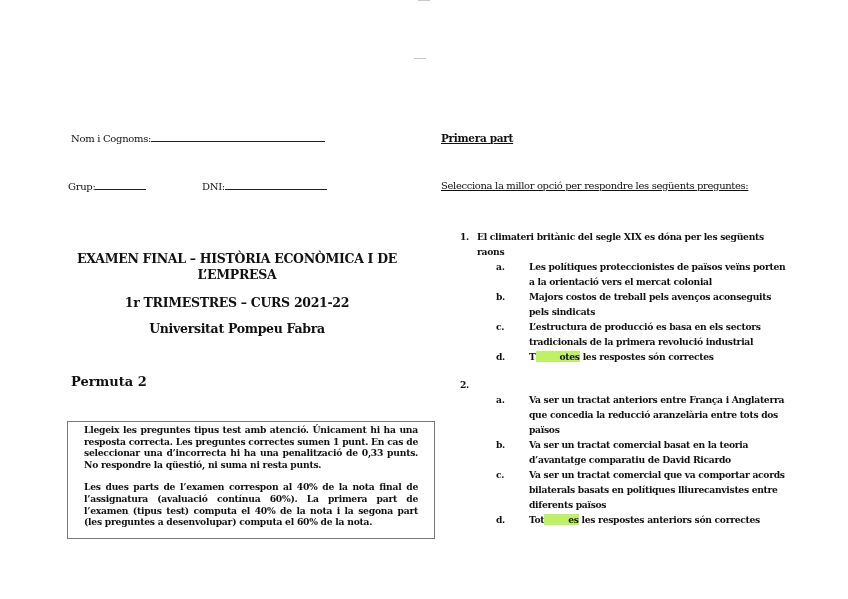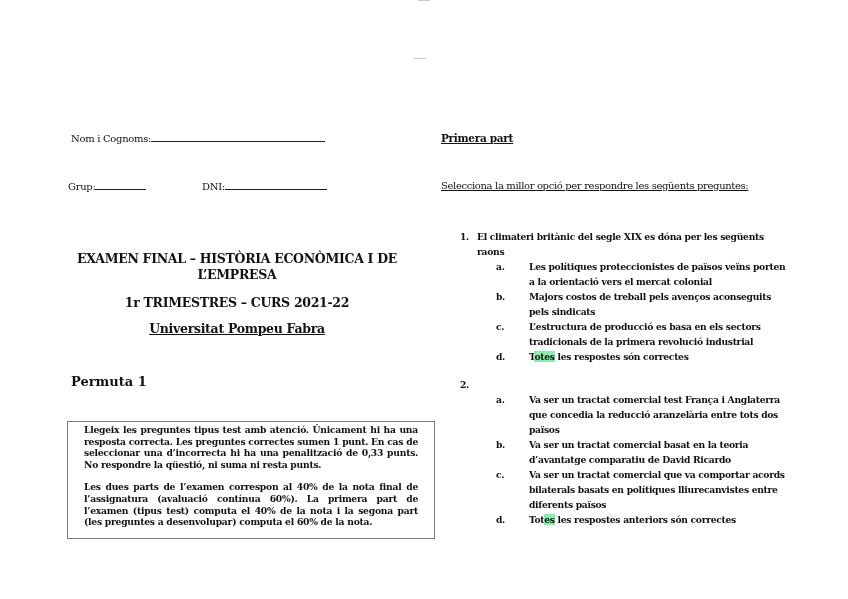--- a/index.html
+++ b/index.html
@@ -21,21 +21,21 @@
   .box p { margin: 0; }
   .box p + p { margin-top: 11px; }
   .underline-head { font-weight: bold; text-decoration: underline; font-size: 10.5px; letter-spacing: -0.3px; }
   .instr { font-size: 10px; text-decoration: underline; letter-spacing: -0.35px; white-space: nowrap; }
   .q { font-size: 9.2px; line-height: 15px; letter-spacing: -0.3px; font-weight: 600; }
   .q .num { position: absolute; left: 0; }
   .q .qtext { position: absolute; left: 17px; width: 300px; }
   .opt { position: absolute; left: 36px; width: 262px; }
   .opt .letter { position: absolute; left: 0; }
   .opt .otext { position: absolute; left: 17px; width: 260px; margin-left: 16px; }
-  .hl { background: #86efac; }
+  .hl { background: #bef264; padding-left: 24px; }
 </style>
 </head>
 <body>
 
 <div class="mark" style="left:418px; top:0px; width:12px;"></div>
 <div class="mark" style="left:414px; top:58px; width:12px;"></div>
 
 <div class="abs field" style="left:71px; top:133px;">
   <span>Nom i Cognoms:</span><span class="line" style="width:174px;"></span>
 </div>
@@ -44,23 +44,23 @@
 </div>
 <div class="abs field" style="left:202px; top:181px;text-align:right;">
   <span>DNI:</span><span class="line" style="width:102px;"></span>
 </div>
 
 <div class="abs center-title" style="top:251px;">
   <div>EXAMEN FINAL – HISTÒRIA ECONÒMICA I DE</div>
   <div>L’EMPRESA</div>
 </div>
 <div class="abs center-title" style="top:295px;">1r TRIMESTRES – CURS 2021-22</div>
-<div class="abs center-title" style="top:321px;text-decoration:underline;">Universitat Pompeu Fabra</div>
+<div class="abs center-title" style="top:321px;">Universitat Pompeu Fabra</div>
 
-<div class="abs permuta" style="left:71px; top:374px;">Permuta 1</div>
+<div class="abs permuta" style="left:71px; top:374px;">Permuta 2</div>
 
 <div class="abs box">
   <p>Llegeix les preguntes tipus test amb atenció. Únicament hi ha una resposta correcta. Les preguntes correctes sumen 1 punt. En cas de seleccionar una d’incorrecta hi ha una penalització de 0,33 punts. No respondre la qüestió, ni suma ni resta punts.</p>
   <p>Les dues parts de l’examen correspon al 40% de la nota final de l’assignatura (avaluació contínua 60%). La primera part de l’examen (tipus test) computa el 40% de la nota i la segona part (les preguntes a desenvolupar) computa el 60% de la nota.</p>
 </div>
 
 <div class="abs underline-head" style="left:441px; top:132px;">Primera part</div>
 <div class="abs instr" style="left:441px; top:180px;">Selecciona la millor opció per respondre les següents preguntes:</div>
 
 <div class="abs q" style="left:460px; top:229px; width:320px; height:140px;">
@@ -81,21 +81,21 @@
   <div class="opt" style="top:120px;">
     <span class="letter">d.</span>
     <div class="otext"><span>T</span><span class="hl">otes</span><span> les respostes són correctes</span></div>
   </div>
 </div>
 
 <div class="abs q" style="left:460px; top:377px; width:320px; height:160px;">
   <span class="num">2.</span>
   <div class="opt" style="top:15px;">
     <span class="letter">a.</span>
-    <div class="otext">Va ser un tractat comercial test França i Anglaterra que concedia la reducció aranzelària entre tots dos països</div>
+    <div class="otext">Va ser un tractat anteriors entre França i Anglaterra que concedia la reducció aranzelària entre tots dos països</div>
   </div>
   <div class="opt" style="top:60px;">
     <span class="letter">b.</span>
     <div class="otext">Va ser un tractat comercial basat en la teoria d’avantatge comparatiu de David Ricardo</div>
   </div>
   <div class="opt" style="top:90px;">
     <span class="letter">c.</span>
     <div class="otext">Va ser un tractat comercial que va comportar acords bilaterals basats en polítiques lliurecanvistes entre diferents països</div>
   </div>
   <div class="opt" style="top:135px;">

